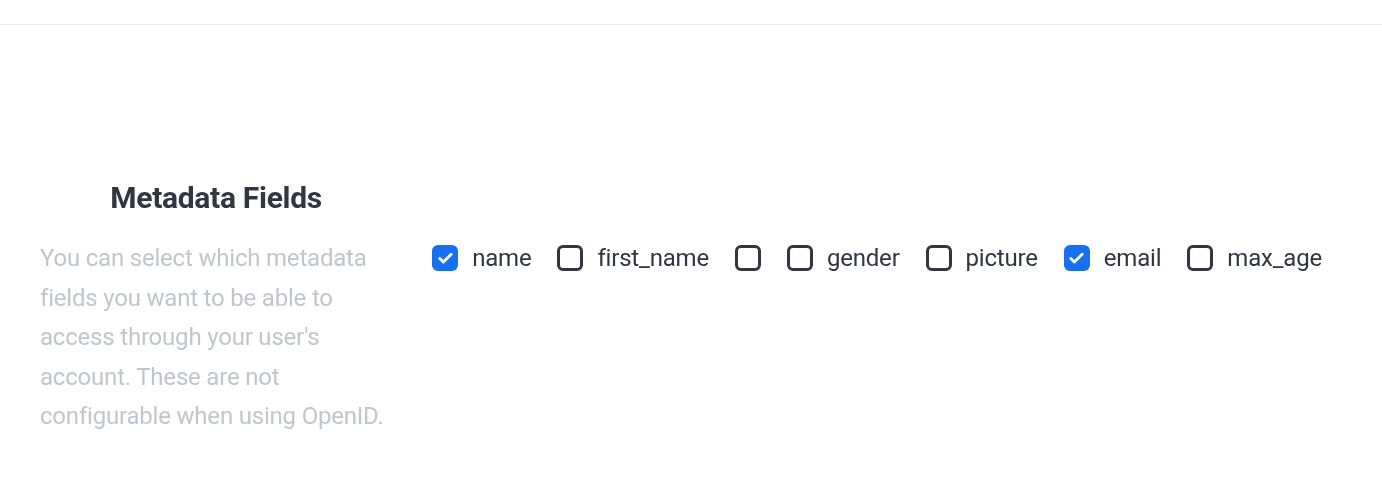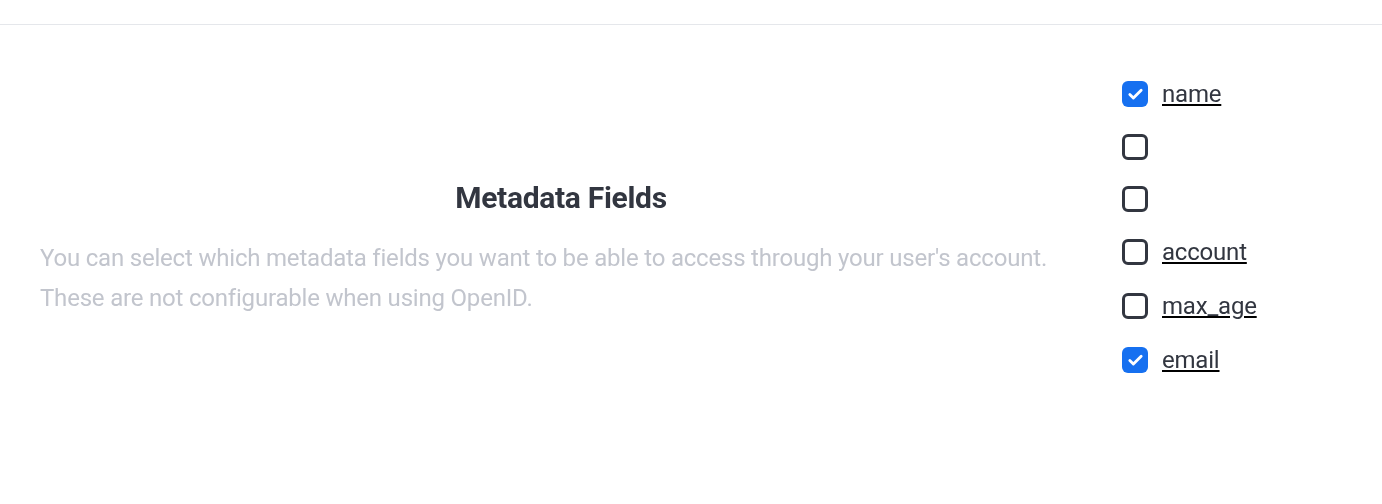--- a/index.html
+++ b/index.html
@@ -42,25 +42,24 @@
     .description {
       font-size: 24px;
       font-weight: 400;
       color: #c2c5cd;
       line-height: 1.65;
       letter-spacing: -0.2px;
       max-width: 1070px;
     }
     .right-column {
       display: flex;
-      flex-direction: column;
+      flex-direction: row;
       gap: 26px;
       padding-right: 20px;
       min-width: 220px;
-      text-decoration: underline;
     }
     .checkbox-row {
       display: flex;
       align-items: center;
       gap: 14px;
     }
     .checkbox {
       width: 26px;
       height: 26px;
       border-radius: 6px;
@@ -103,34 +102,39 @@
   <div class="checkbox-row">
         <div class="checkbox checked">
           <svg viewBox="0 0 24 24" fill="none" stroke="#ffffff" stroke-width="4" stroke-linecap="round" stroke-linejoin="round">
             <polyline points="20 6 9 17 4 12"></polyline>
           </svg>
         </div>
         <span class="checkbox-label">name</span>
       </div>
       <div class="checkbox-row">
         <div class="checkbox unchecked"></div>
+        <span class="checkbox-label">first_name</span>
       </div>
       <div class="checkbox-row">
         <div class="checkbox unchecked"></div>
       </div>
       <div class="checkbox-row">
         <div class="checkbox unchecked"></div>
-        <span class="checkbox-label">account</span>
+        <span class="checkbox-label">gender</span>
       </div>
       <div class="checkbox-row">
         <div class="checkbox unchecked"></div>
-        <span class="checkbox-label">max_age</span>
+        <span class="checkbox-label">picture</span>
       </div>
       <div class="checkbox-row">
         <div class="checkbox checked">
           <svg viewBox="0 0 24 24" fill="none" stroke="#ffffff" stroke-width="4" stroke-linecap="round" stroke-linejoin="round">
             <polyline points="20 6 9 17 4 12"></polyline>
           </svg>
         </div>
         <span class="checkbox-label">email</span>
       </div>
+      <div class="checkbox-row">
+        <div class="checkbox unchecked"></div>
+        <span class="checkbox-label">max_age</span>
+      </div>
     </div>
 </div>
 
 </body></html>

